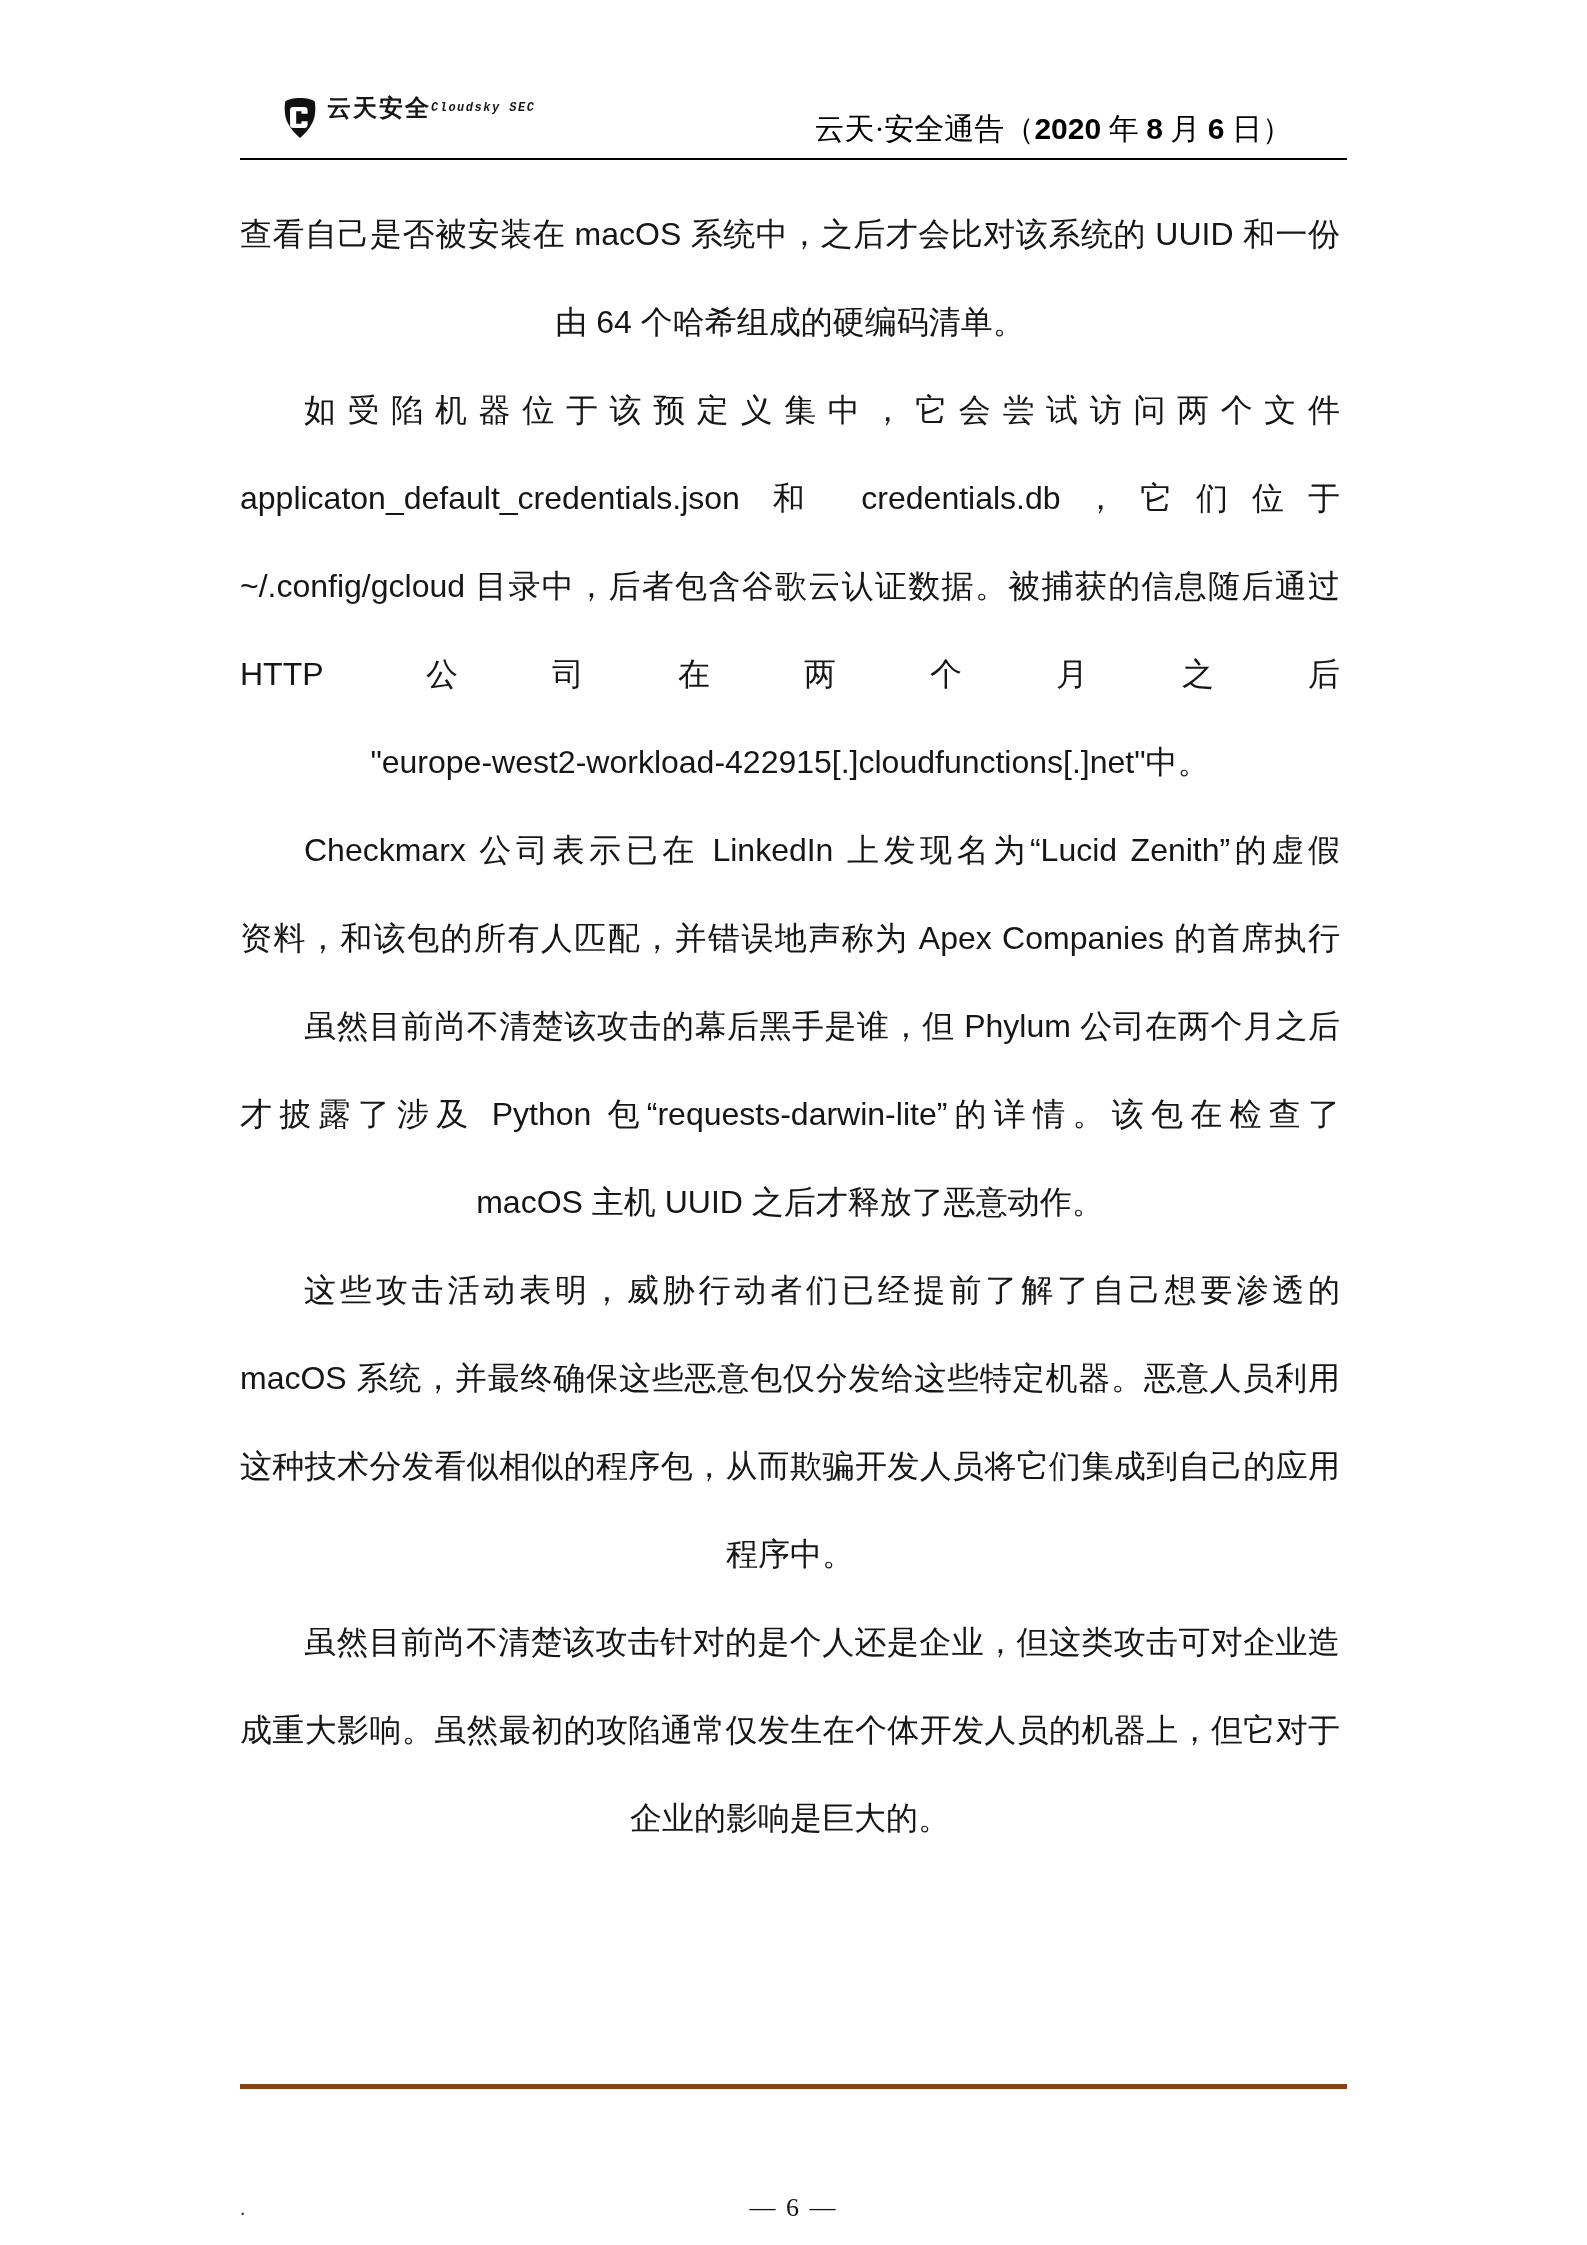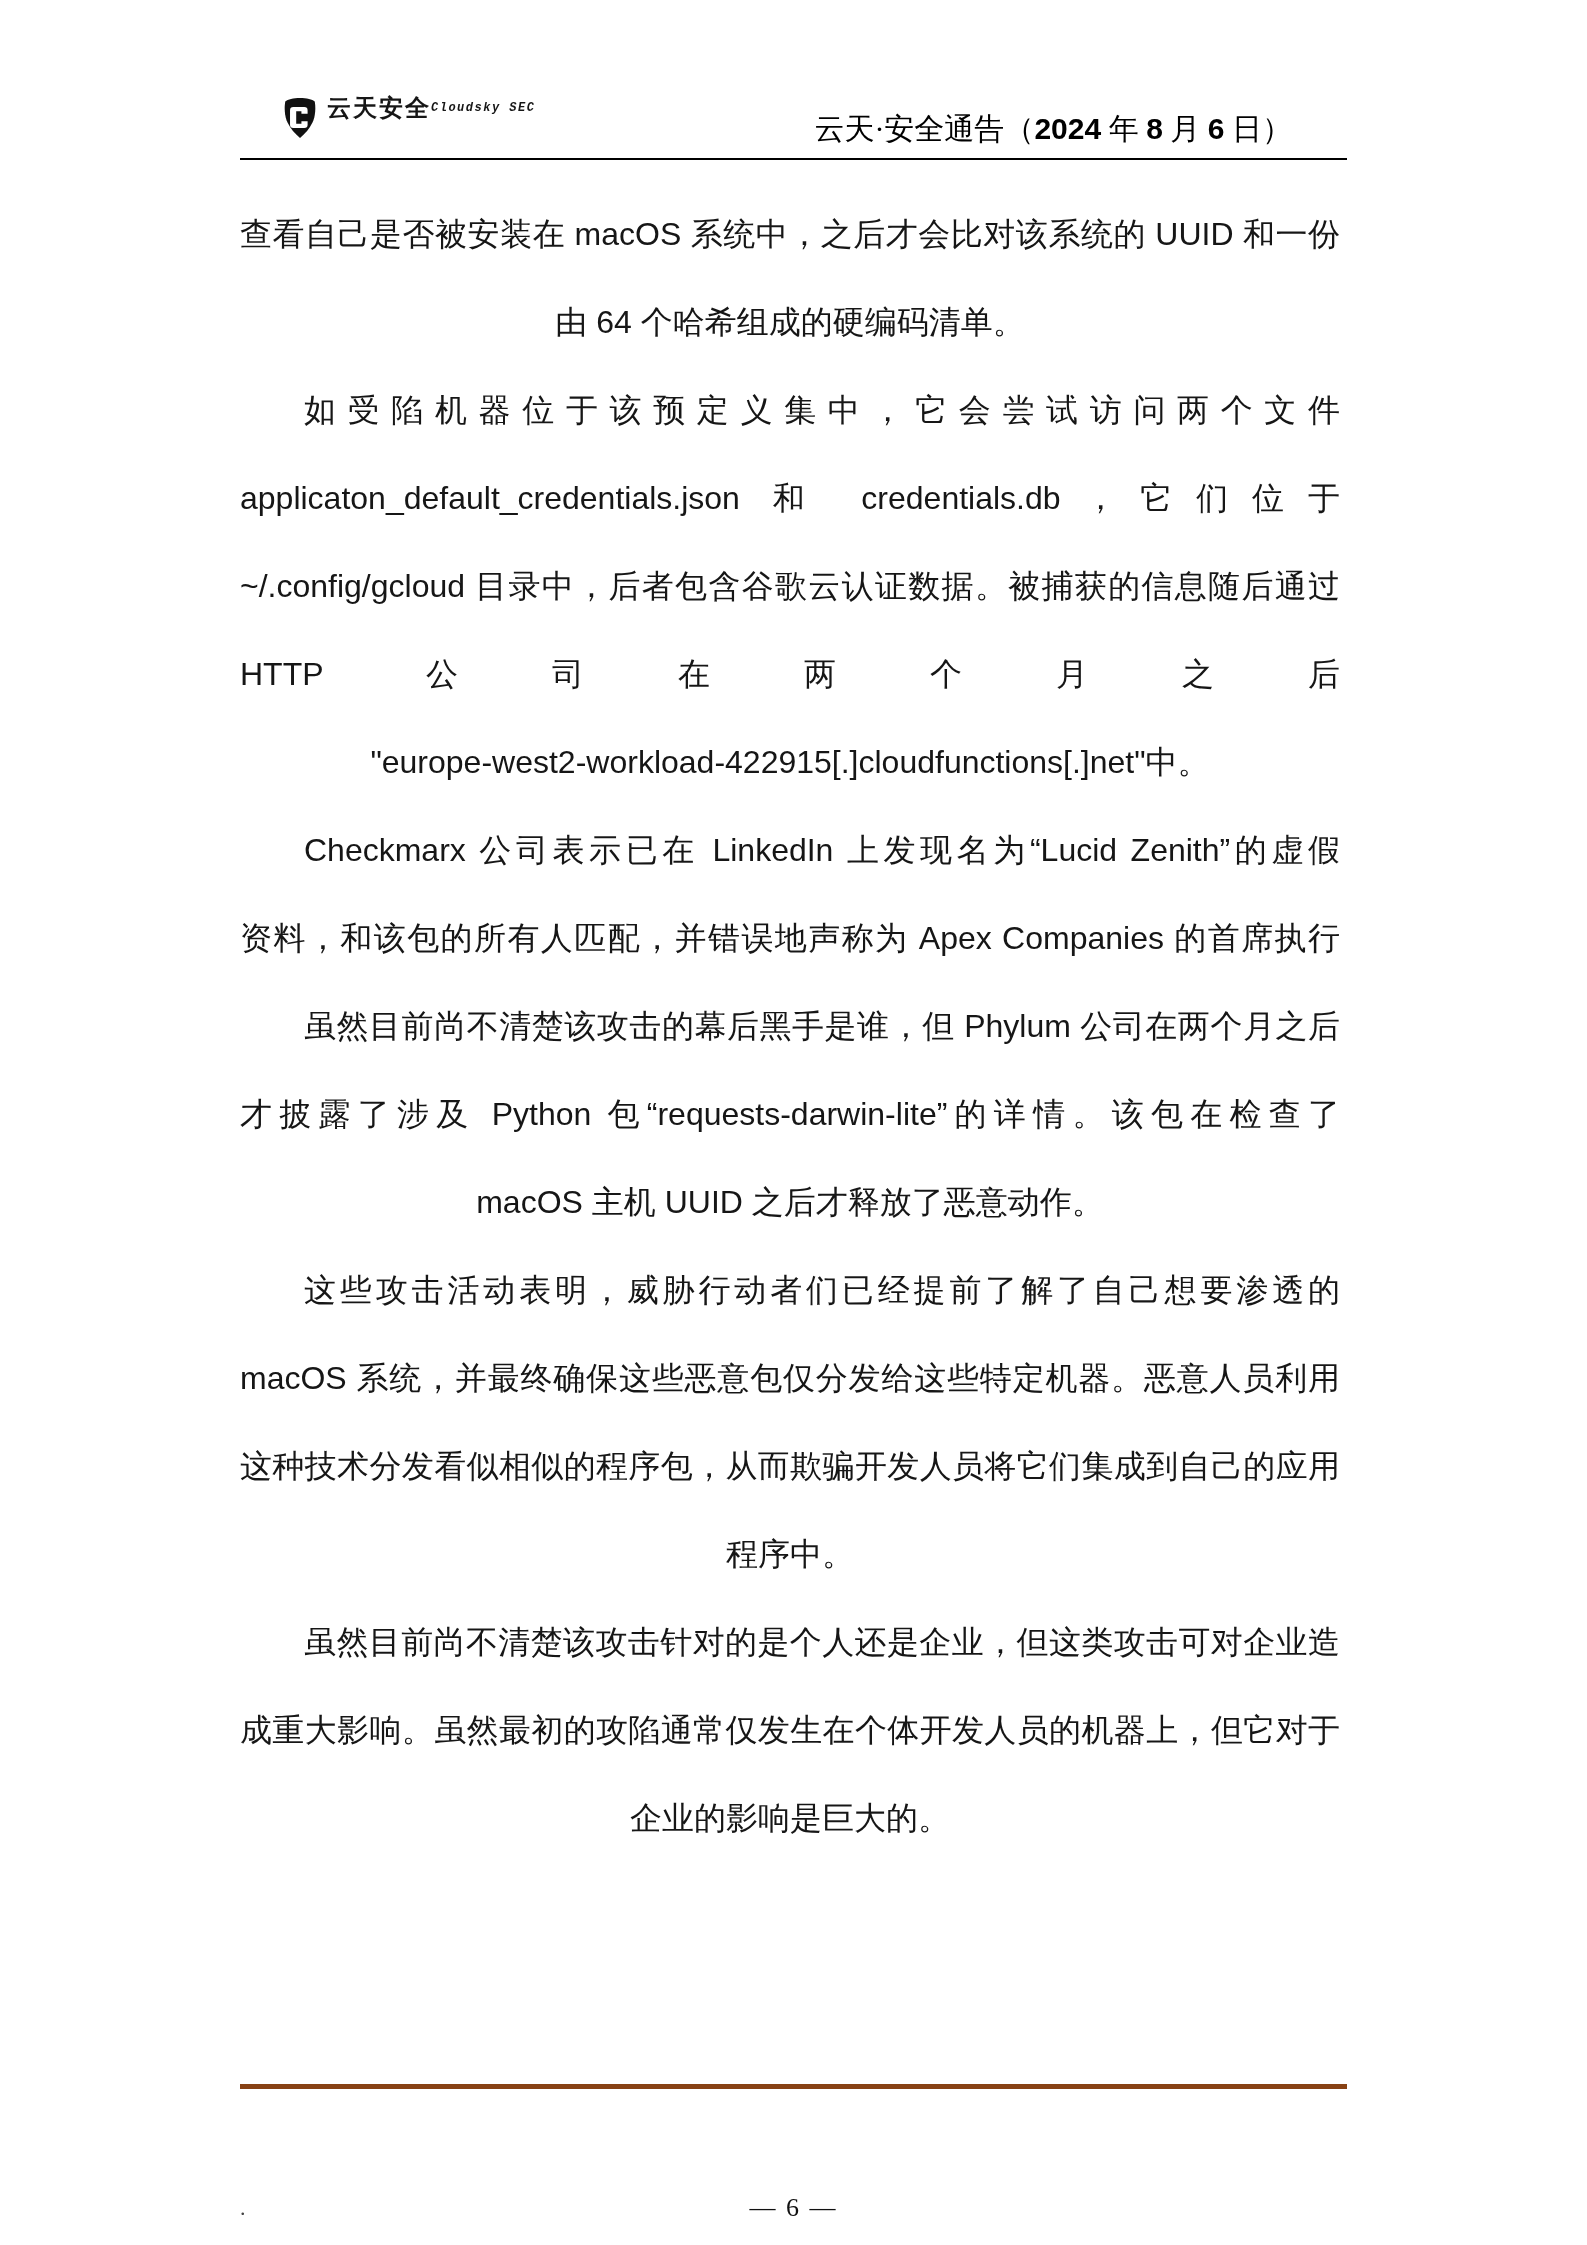--- a/index.html
+++ b/index.html
@@ -130,21 +130,21 @@
     <div class="logo">
       <svg viewBox="0 0 40 44" aria-hidden="true">
         <path d="M20 1 C27 1 33 2.5 35.5 4.5 C36.6 10 36.5 20 33 27 C30 33 25.5 38.5 20 43 C14.5 38.5 10 33 7 27 C3.5 20 3.4 10 4.5 4.5 C7 2.5 13 1 20 1 Z" fill="#111111"></path>
         <path d="M13 10.5 h11.5 a3.5 3.5 0 0 1 3.5 3.5 v3.5 h-6.5 v-2.5 h-5.5 v13 h5.5 v-2.5 h6.5 v3.5 a3.5 3.5 0 0 1 -3.5 3.5 h-11.5 a3.5 3.5 0 0 1 -3.5 -3.5 v-15 a3.5 3.5 0 0 1 3.5 -3.5 z" fill="#ffffff"></path>
       </svg>
       <div class="logo-text">
         <div class="brand-cn">云天安全</div>
         <div class="brand-en">Cloudsky SEC</div>
       </div>
     </div>
-    <div class="notice" id="notice"><span>云天·安全通告（</span><span class="num">2024</span><span> 年 </span><span class="num">8</span><span> 月 </span><span class="num">6</span><span> 日）</span></div>
+    <div class="notice" id="notice"><span>云天·安全通告（</span><span class="num">2020</span><span> 年 </span><span class="num">8</span><span> 月 </span><span class="num">6</span><span> 日）</span></div>
     <div class="header-rule" style="background: rgb(0, 0, 0);"></div>
   </header>
 
   <main class="doc-body" id="doc-body" style="color: rgb(22, 22, 22);">
       <div class="line j">查看自己是否被安装在 macOS 系统中，之后才会比对该系统的 UUID 和一份</div>
       <div class="line">由 64 个哈希组成的硬编码清单。</div>
       <div class="line j ind">如受陷机器位于该预定义集中，它会尝试访问两个文件</div>
       <div class="line j">applicaton_default_credentials.json 和 credentials.db，它们位于</div>
       <div class="line j">~/.config/gcloud 目录中，后者包含谷歌云认证数据。被捕获的信息随后通过</div>
       <div class="line j">HTTP 公司在两个月之后</div>

